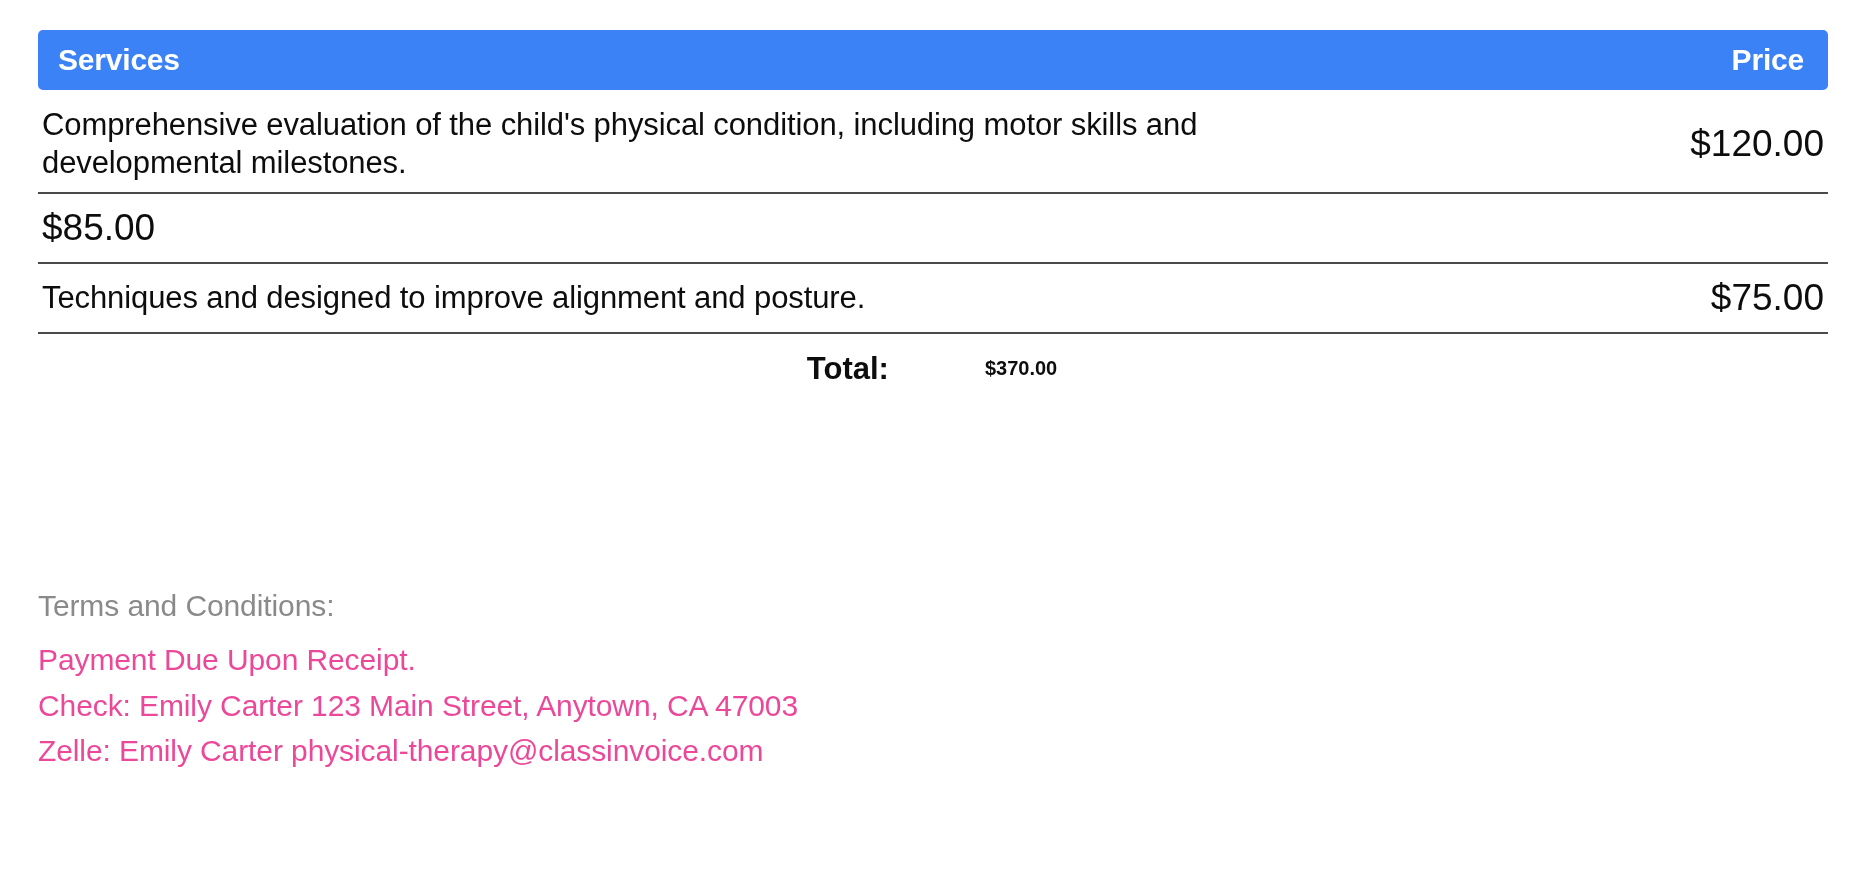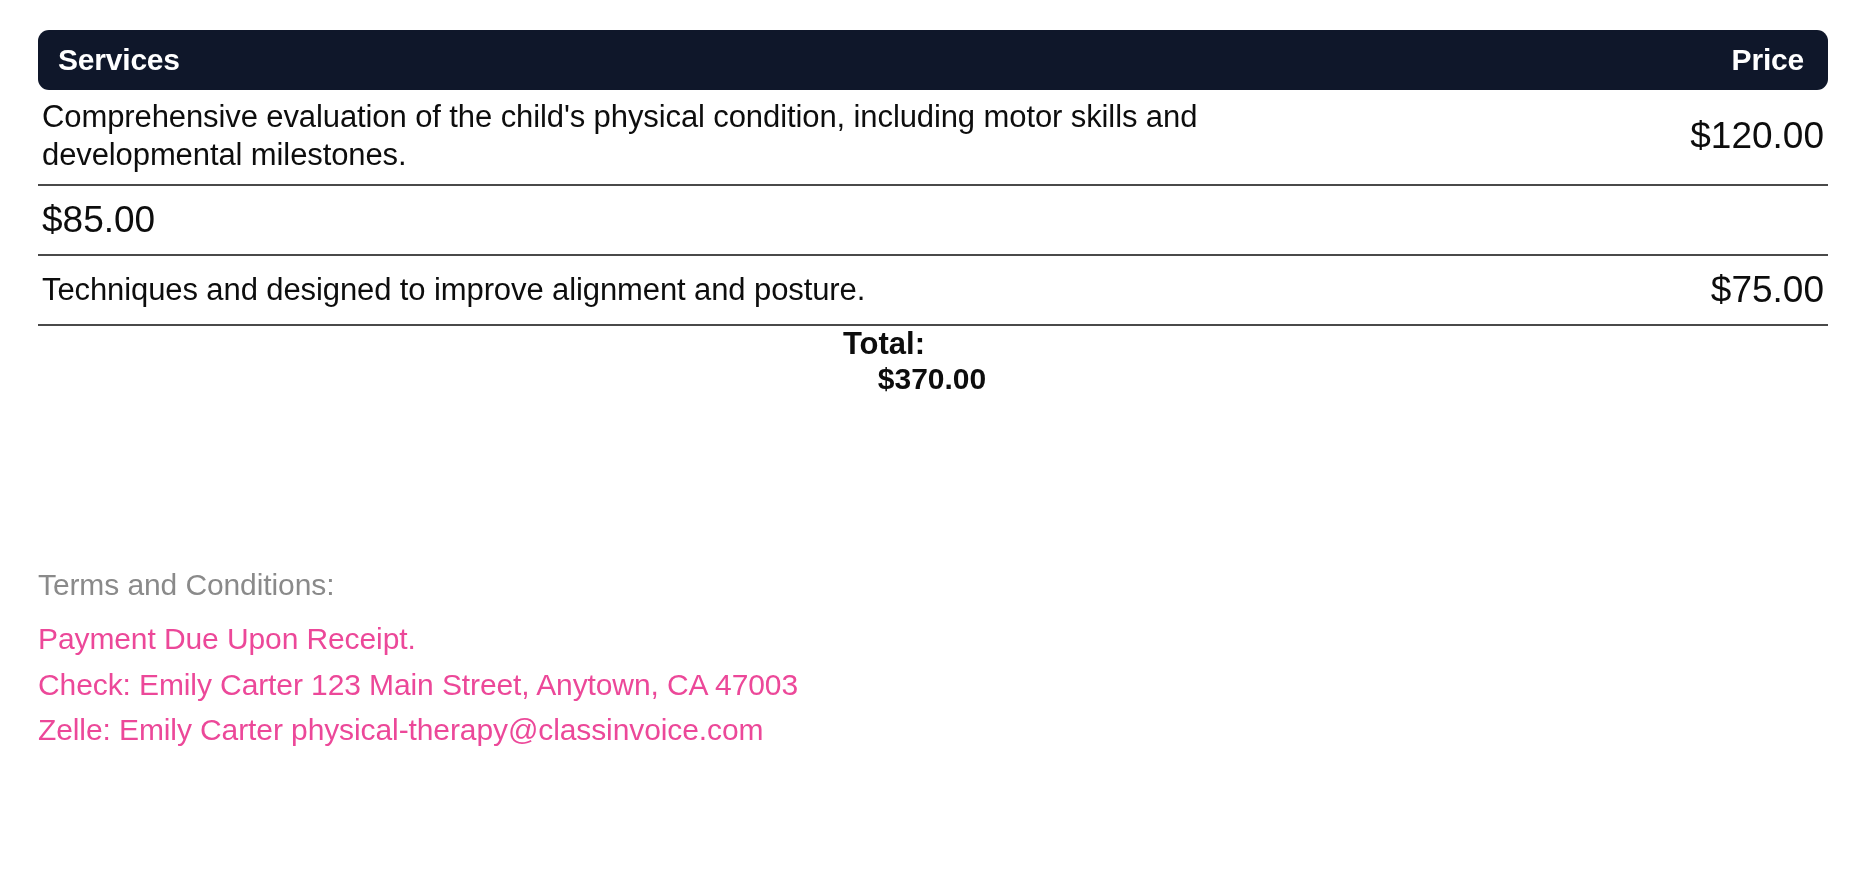--- a/index.html
+++ b/index.html
@@ -27,22 +27,22 @@
     position: absolute;
     left: 38px;
     top: 30px;
     width: 1790px;
   }
 
   .table-head {
     display: flex;
     align-items: center;
     justify-content: space-between;
-    background: #0f172a;
-    border-radius: 11px;
+    background: #3b82f6;
+    border-radius: 5px;
     height: 60px;
     padding: 0 24px 0 20px;
     box-sizing: border-box;
   }
   .table-head .col-service,
   .table-head .col-price {
     color: #ffffff;
     font-size: 30px;
     font-weight: bold;
     letter-spacing: -0.2px;
@@ -78,52 +78,51 @@
   .row .price {
     font-size: 37px;
     color: #0d0d0d;
     text-align: right;
     white-space: nowrap;
     padding-right: 2px;
   }
 
   .row-first {
     min-height: 86px;
-    padding-top: 8px;
+    padding-top: 16px;
     padding-bottom: 10px;
   }
 
   
   .total-row {
     display: flex;
     align-items: center;
     justify-content: center;
     height: 70px;
     padding-right: 2px;
     box-sizing: border-box;
-    flex-direction: column;
   }
   .total-label {
     font-size: 31px;
     font-weight: bold;
     color: #0d0d0d;
     margin-right: 96px;
   }
   .total-value {
-    font-size: 30px;
+    font-size: 20px;
     font-weight: bold;
     color: #0d0d0d;
     white-space: nowrap;
   }
 
   
   .terms {
     position: absolute;
     left: 38px;
-    top: 568px;
+    top: 589px;
     width: 1300px;
   }
   .terms-title {
     font-size: 30px;
     color: #8a8a8a;
     margin-bottom: 14px;
     letter-spacing: -0.1px;
   }
   .terms-line {
     font-size: 30px;

